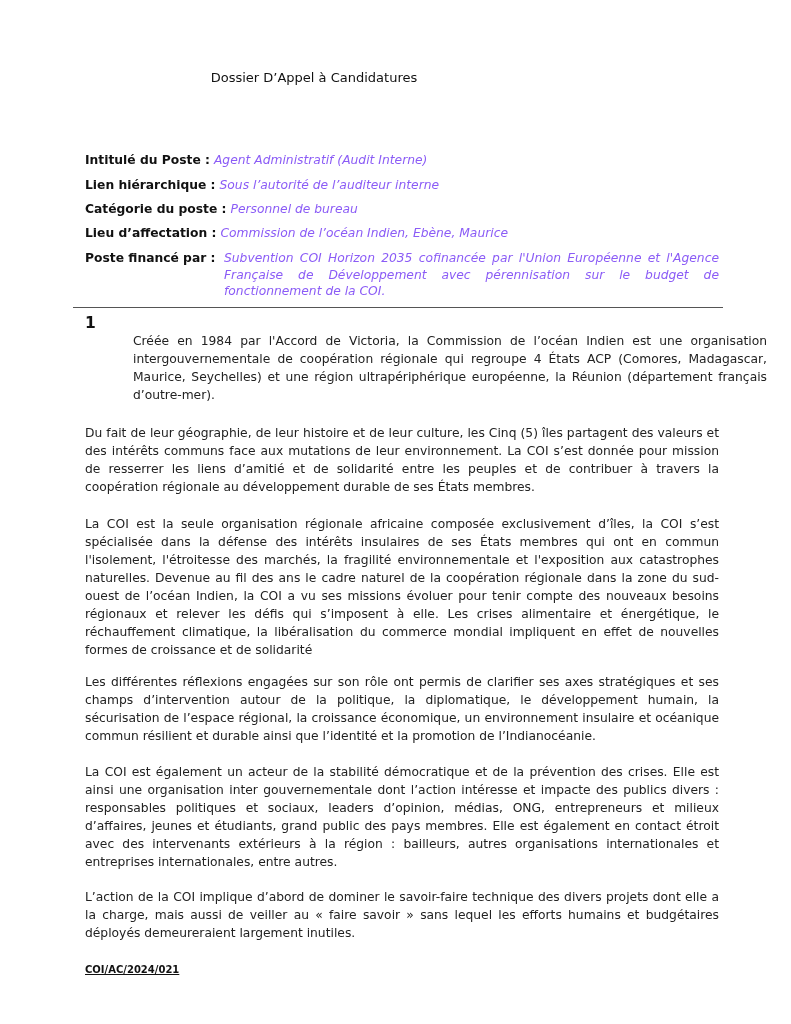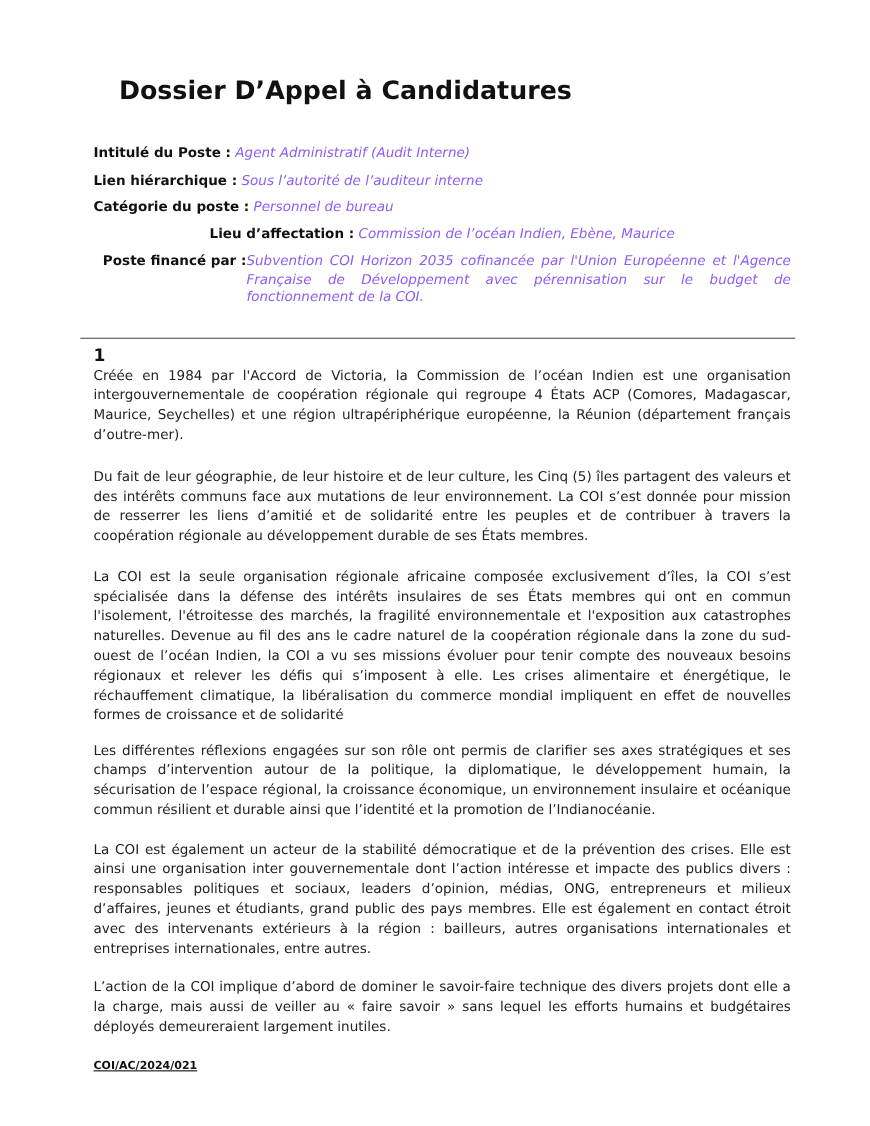--- a/index.html
+++ b/index.html
@@ -21,56 +21,56 @@
       top: 0;
       width: 791px;
       height: 1024px;
     }
     .title {
       position: absolute;
       left: 0;
       width: 628px;
       text-align: center;
       font-family: "DejaVu Sans", sans-serif;
-      font-weight: bold;
-      font-size: 23px;
+      font-weight: normal;
+      font-size: 13px;
       color: #111;
       letter-spacing: 0px;
     }
     .title.t1 { top: 70px; }
     .title.t2 { top: 99px; }
 
     .meta {
       position: absolute;
       left: 85px;
       width: 634px;
       font-size: 12.3px;
       line-height: 16px;
     }
     .meta-row {
       position: absolute;
       left: 0;
       width: 634px;
       display: flex;
+      margin-top: 21px;
     }
     .meta-label {
       font-weight: bold;
       white-space: nowrap;
       color: #111;
     }
     .meta-value {
       color: #8b5cf6;
       white-space: nowrap;
       margin-left: 4px;
       font-style: italic;
     }
     .meta-row.financed .meta-label {
       width: 139px;
       flex: 0 0 139px;
-      text-align: right;
     }
     .meta-row.financed .meta-value {
       white-space: normal;
       text-align: justify;
       text-align-last: left;
       margin-left: 0;
       width: 495px;
       line-height: 16.5px;
     }
 
@@ -136,38 +136,38 @@
       <span class="meta-value">Agent Administratif (Audit Interne)</span>
     </div>
     <div class="meta-row" style="top:25px;">
       <span class="meta-label">Lien hiérarchique :</span>
       <span class="meta-value">Sous l’autorité de l’auditeur interne</span>
     </div>
     <div class="meta-row" style="top:49px;">
       <span class="meta-label">Catégorie du poste :</span>
       <span class="meta-value">Personnel de bureau</span>
     </div>
-    <div class="meta-row" style="top:73px;justify-content:center;">
+    <div class="meta-row" style="top:73px;">
       <span class="meta-label">Lieu d’affectation :</span>
       <span class="meta-value">Commission de l’océan Indien, Ebène, Maurice</span>
     </div>
     <div class="meta-row financed" style="top:98px;">
       <span class="meta-label">Poste financé par :</span>
       <span class="meta-value">Subvention COI Horizon 2035 cofinancée par l'Union Européenne et l'Agence Française de Développement avec pérennisation sur le budget de fonctionnement de la COI.</span>
     </div>
   </div>
 
   <div class="rule"></div>
 
   <div class="section-heading">
     <span class="section-num">1</span>
   </div>
 
   <div class="body-text" style="top:332px;">
-    <p class="para" style="top:0px;">Créée en 1984 par l'Accord de Victoria, la Commission de l’océan Indien est une organisation intergouvernementale de coopération régionale qui regroupe 4 États ACP (Comores, Madagascar, Maurice, Seychelles) et une région ultrapériphérique européenne, la Réunion (département français d’outre-mer).</p>
+    <p class="para" style="top:0px;margin-left:48px;">Créée en 1984 par l'Accord de Victoria, la Commission de l’océan Indien est une organisation intergouvernementale de coopération régionale qui regroupe 4 États ACP (Comores, Madagascar, Maurice, Seychelles) et une région ultrapériphérique européenne, la Réunion (département français d’outre-mer).</p>
     <p class="para" style="top:92px;">Du fait de leur géographie, de leur histoire et de leur culture, les Cinq (5) îles partagent des valeurs et des intérêts communs face aux mutations de leur environnement. La COI s’est donnée pour mission de resserrer les liens d’amitié et de solidarité entre les peuples et de contribuer à travers la coopération régionale au développement durable de ses États membres.</p>
     <p class="para" style="top:183px;">La COI est la seule organisation régionale africaine composée exclusivement d’îles, la COI s’est spécialisée dans la défense des intérêts insulaires de ses États membres qui ont en commun l'isolement, l'étroitesse des marchés, la fragilité environnementale et l'exposition aux catastrophes naturelles. Devenue au fil des ans le cadre naturel de la coopération régionale dans la zone du sud-ouest de l’océan Indien, la COI a vu ses missions évoluer pour tenir compte des nouveaux besoins régionaux et relever les défis qui s’imposent à elle. Les crises alimentaire et énergétique, le réchauffement climatique, la libéralisation du commerce mondial impliquent en effet de nouvelles formes de croissance et de solidarité</p>
     <p class="para" style="top:341px;">Les différentes réflexions engagées sur son rôle ont permis de clarifier ses axes stratégiques et ses champs d’intervention autour de la politique, la diplomatique, le développement humain, la sécurisation de l’espace régional, la croissance économique, un environnement insulaire et océanique commun résilient et durable ainsi que l’identité et la promotion de l’Indianocéanie.</p>
     <p class="para" style="top:431px;">La COI est également un acteur de la stabilité démocratique et de la prévention des crises. Elle est ainsi une organisation inter gouvernementale dont l’action intéresse et impacte des publics divers : responsables politiques et sociaux, leaders d’opinion, médias, ONG, entrepreneurs et milieux d’affaires, jeunes et étudiants, grand public des pays membres. Elle est également en contact étroit avec des intervenants extérieurs à la région : bailleurs, autres organisations internationales et entreprises internationales, entre autres.</p>
     <p class="para" style="top:556px;">L’action de la COI implique d’abord de dominer le savoir-faire technique des divers projets dont elle a la charge, mais aussi de veiller au « faire savoir » sans lequel les efforts humains et budgétaires déployés demeureraient largement inutiles.</p>
   </div>
 
   <div class="footer">COI/AC/2024/021</div>
 
 </div>

